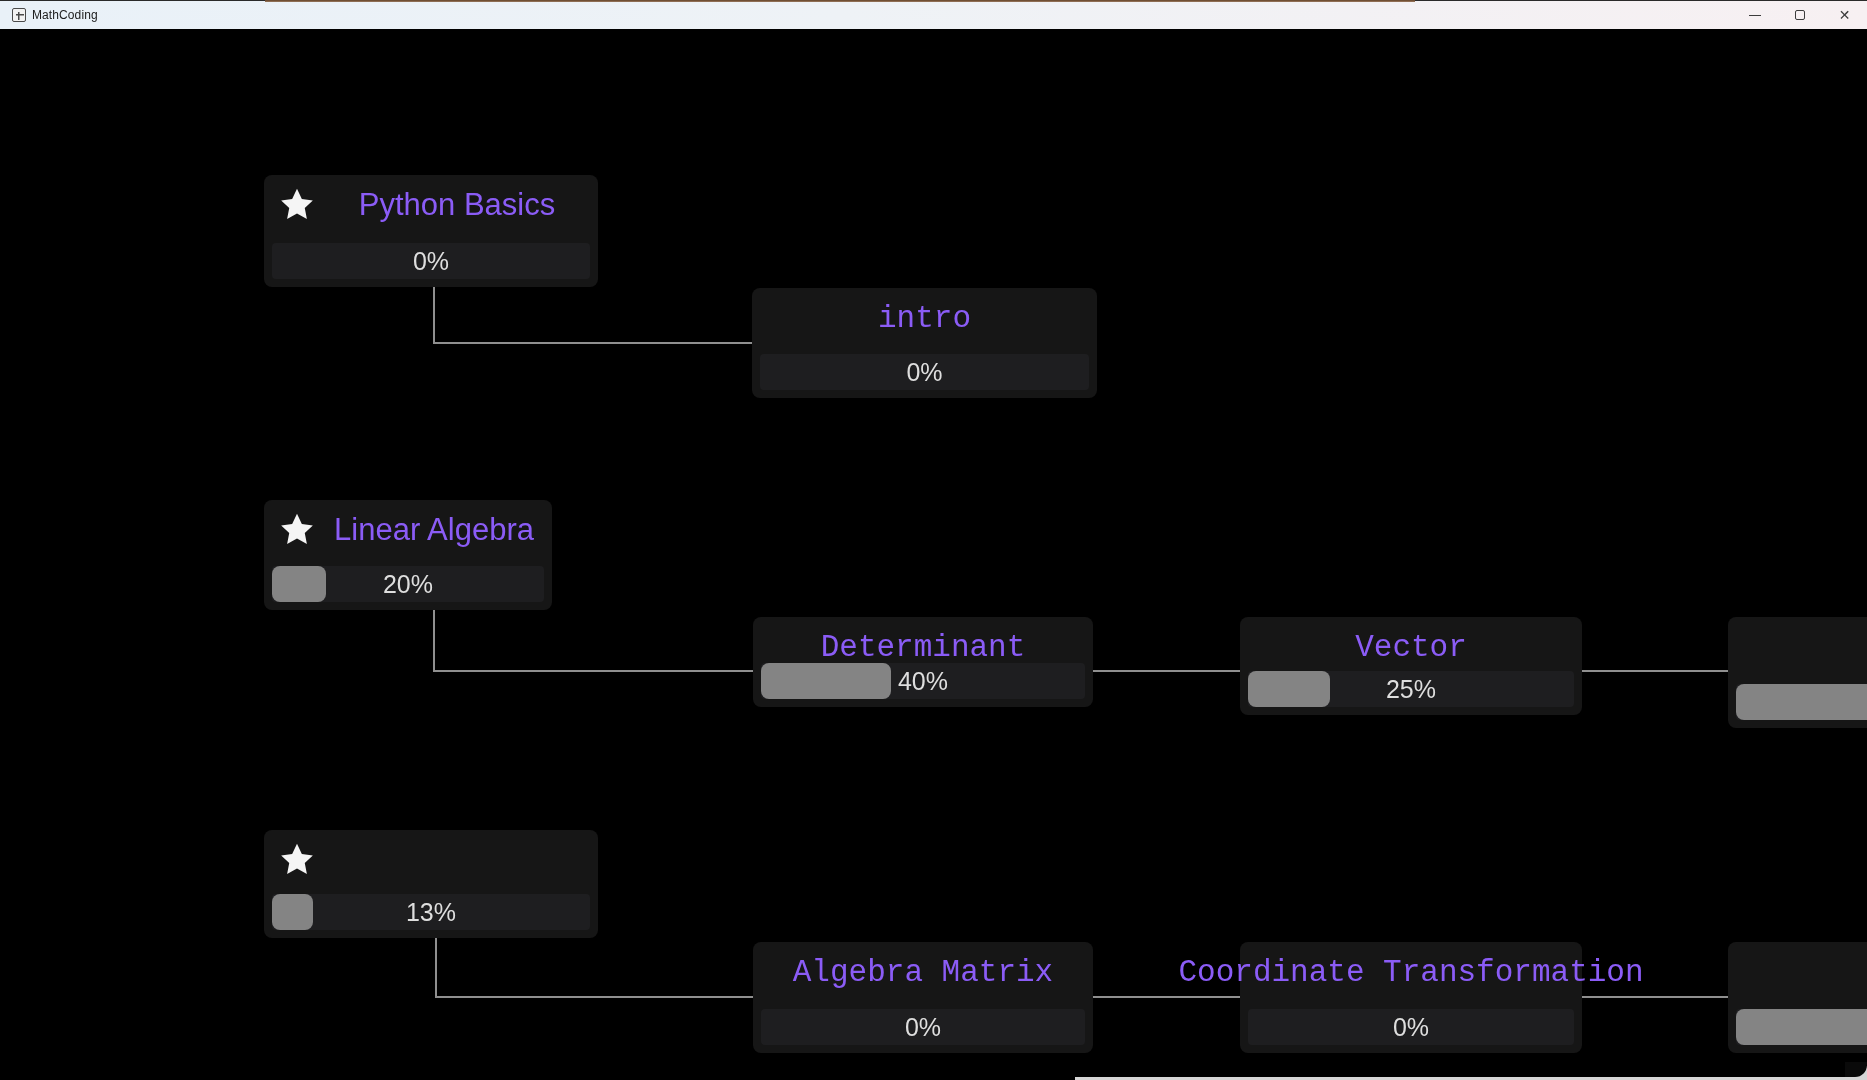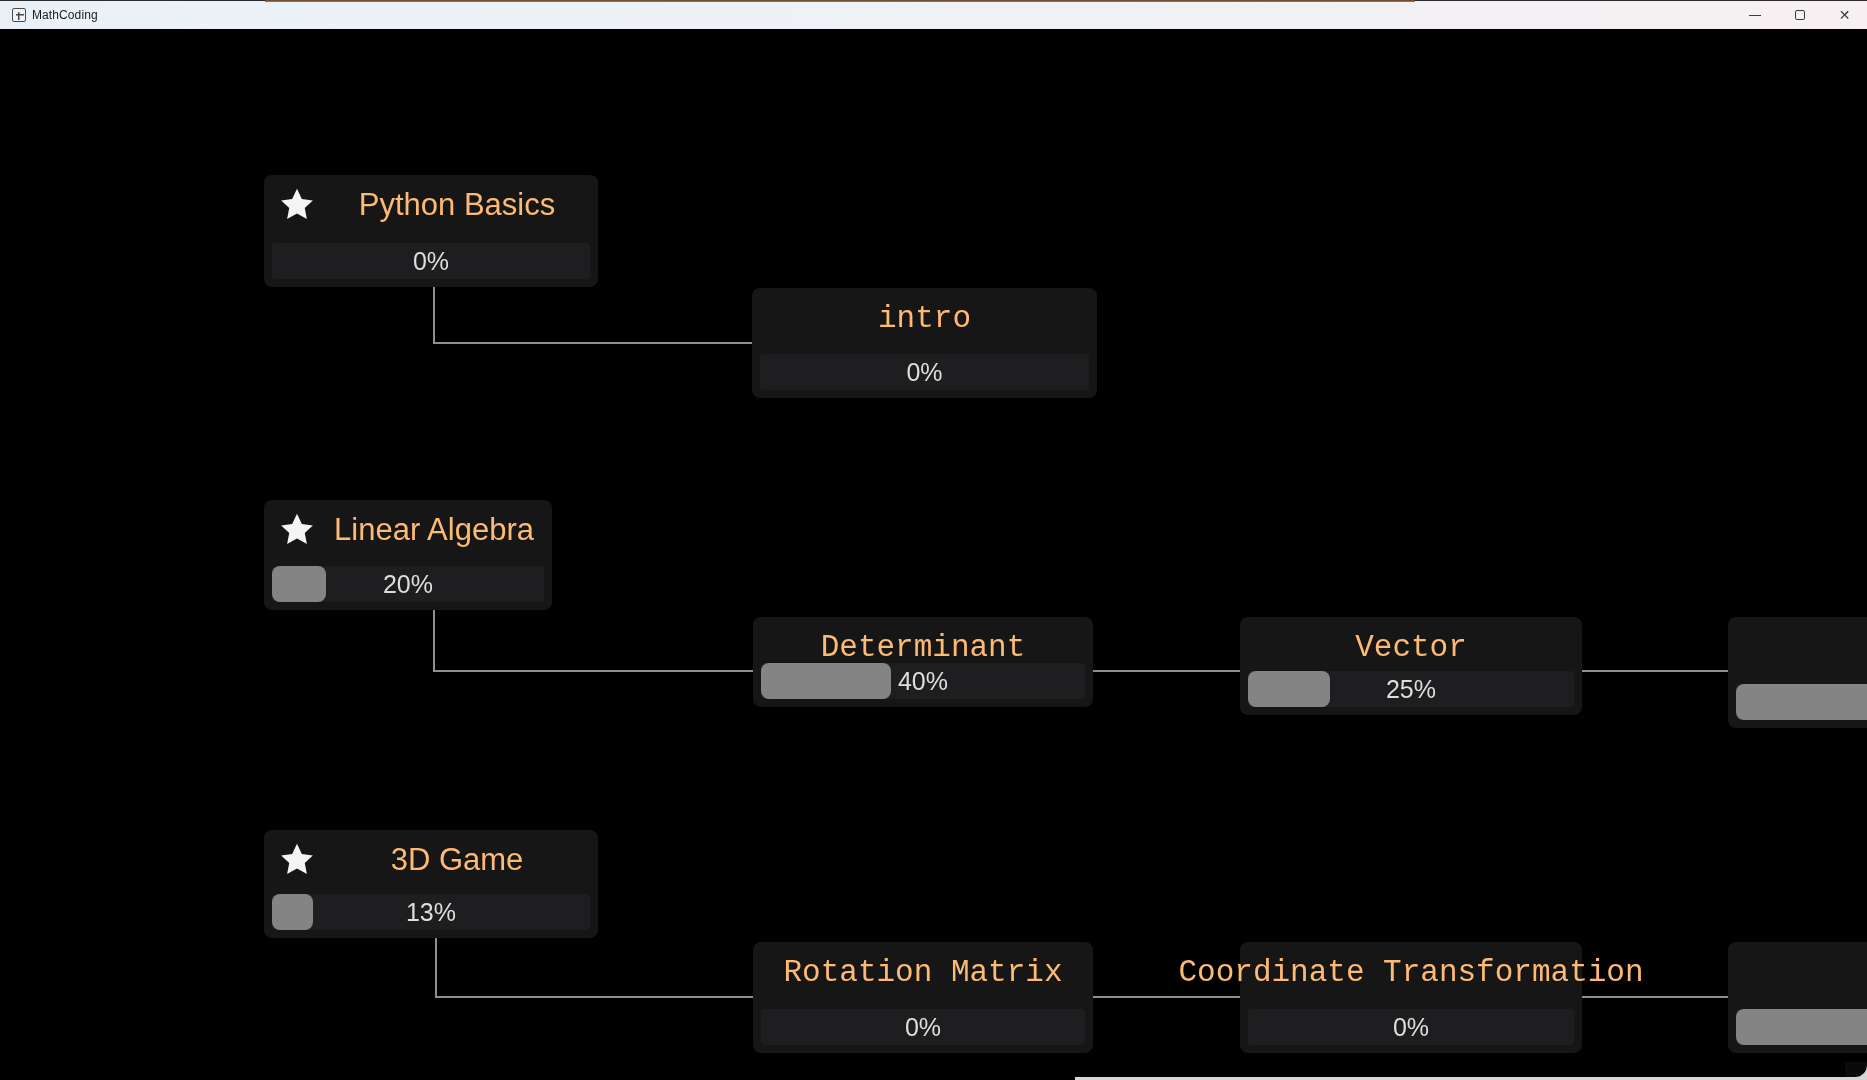--- a/index.html
+++ b/index.html
@@ -39,21 +39,21 @@
   
   .node{
     position:absolute;background:#161616;border-radius:8px;box-sizing:border-box;
   }
   .node-header{
     display:flex;align-items:center;height:54px;padding-top:6px;box-sizing:border-box;
   }
   .star-wrap{flex:0 0 auto;width:38px;height:38px;margin-left:14px;display:flex;align-items:center;justify-content:center;}
   .star-wrap svg{width:38px;height:38px;fill:#f5f5f5;}
   .node-title{
-    flex:1;text-align:center;color:#fdba74;font-size:31px;font-weight:400;
+    flex:1;text-align:center;color:#8b5cf6;font-size:31px;font-weight:400;
     white-space:nowrap;overflow:visible;
   }
   .node.child .node-header{justify-content:center;font-family:Liberation Mono, monospace;}
   .node.clipped .node-title{flex:none;text-align:left;}
   .progress-track{
     position:absolute;left:8px;right:8px;bottom:8px;height:36px;
     background:#1e1e20;border-radius:4px;
   }
   .progress-fill{
     position:absolute;left:0;top:0;height:100%;width:0;
@@ -181,31 +181,30 @@
   </div>
 </div>
 
 <div class="node root" style="left:264px;top:830px;width:334px;height:108px">
   <div class="node-header">
     <div class="star-wrap">
       <svg viewBox="0 0 24 24">
           <path d="M12 1.8l3.05 6.45 6.95.85-5.1 4.8 1.35 6.9L12 17.4l-6.25 3.4 1.35-6.9-5.1-4.8 6.95-.85z"></path>
         </svg>
     </div>
-    <div class="node-title">3D Game</div>
   </div>
   <div class="progress-track">
     <div class="progress-fill" style="width: 13%;"></div>
     <div class="progress-label">13%</div>
   </div>
 </div>
 
 <div class="node child" style="left:753px;top:942px;width:340px;height:111px">
   <div class="node-header">
-    <div class="node-title">Rotation Matrix</div>
+    <div class="node-title">Algebra Matrix</div>
   </div>
   <div class="progress-track">
     <div class="progress-fill"></div>
     <div class="progress-label">0%</div>
   </div>
 </div>
 
 <div class="node child" style="left:1240px;top:942px;width:342px;height:111px">
   <div class="node-header">
     <div class="node-title">Coordinate Transformation</div>

